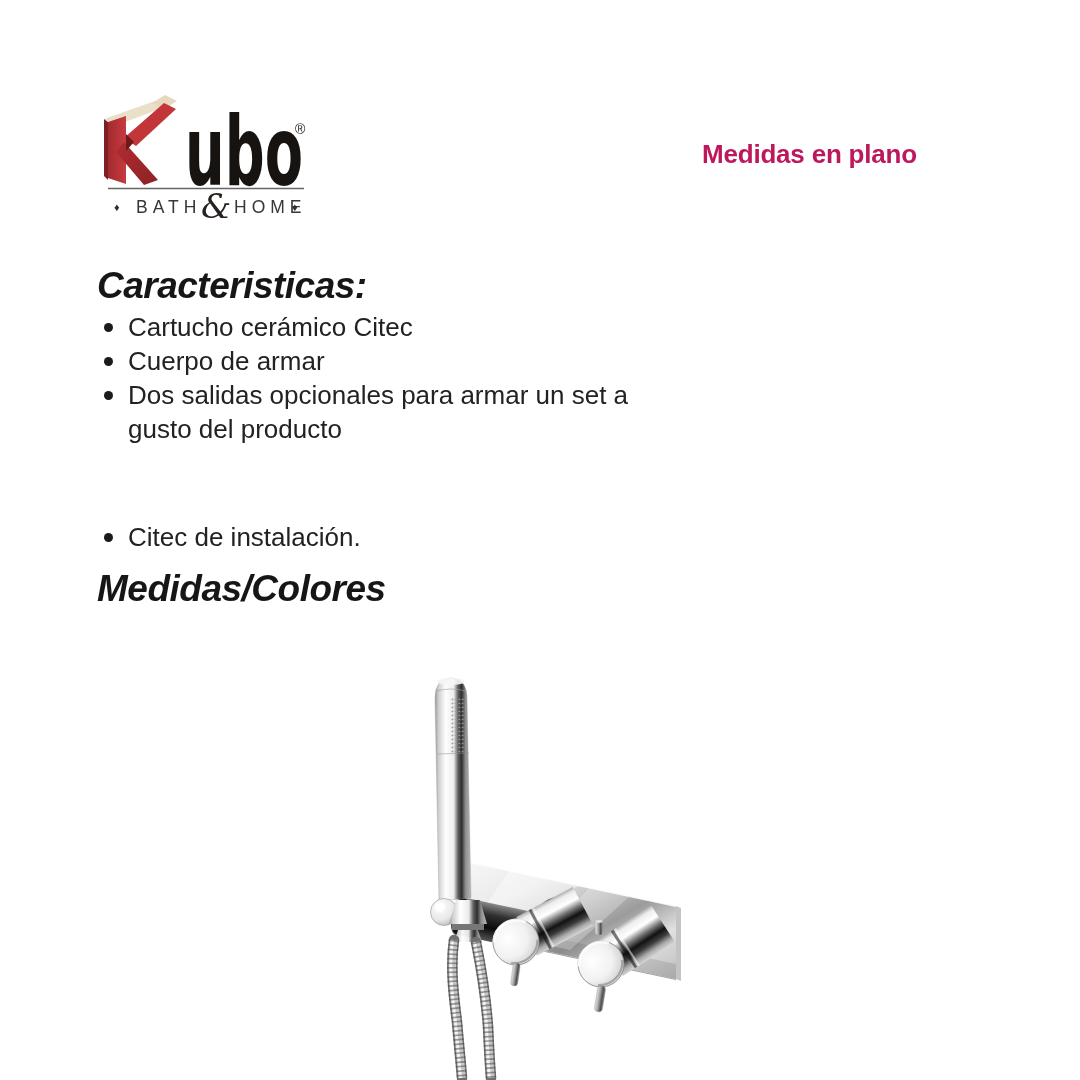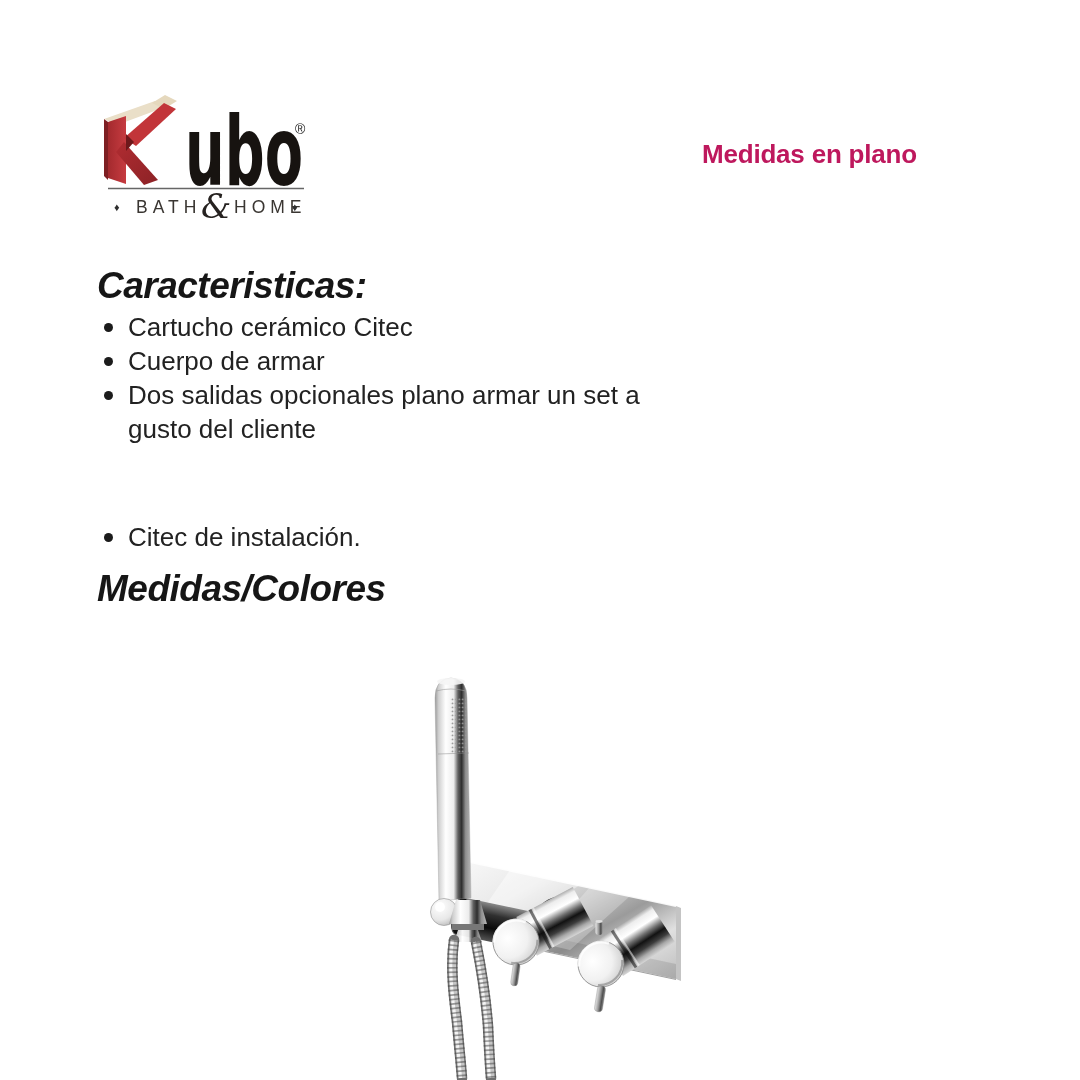--- a/index.html
+++ b/index.html
@@ -69,21 +69,21 @@
     <text x="136" y="123" font-size="17.5" letter-spacing="5" fill="#3a3632">HOME</text>
     <text x="194" y="121" font-size="11" fill="#2e2e2e">♦</text>
   </svg>
 
   <div class="medidas">Medidas en plano</div>
 
   <h2 class="sec-heading" id="sec1-h">Caracteristicas:</h2>
   <ul class="sec-list" id="sec1-ul">
     <li>Cartucho cerámico Citec</li>
     <li>Cuerpo de armar</li>
-    <li>Dos salidas opcionales plano armar un set a gusto del cliente</li>
+    <li>Dos salidas opcionales para armar un set a gusto del producto</li>
   </ul>
 
   <ul class="sec-list" id="sec2-ul">
     <li>Citec de instalación.</li>
   </ul>
 
   <h2 class="sec-heading" id="sec3-h">Medidas/Colores</h2>
 
   <svg class="product-svg" viewBox="0 0 340 430" role="img" aria-label="Mezcladora de ducha empotrable cromada con dos manijas cilíndricas, regadera de mano y manguera flexible">
     <defs>

